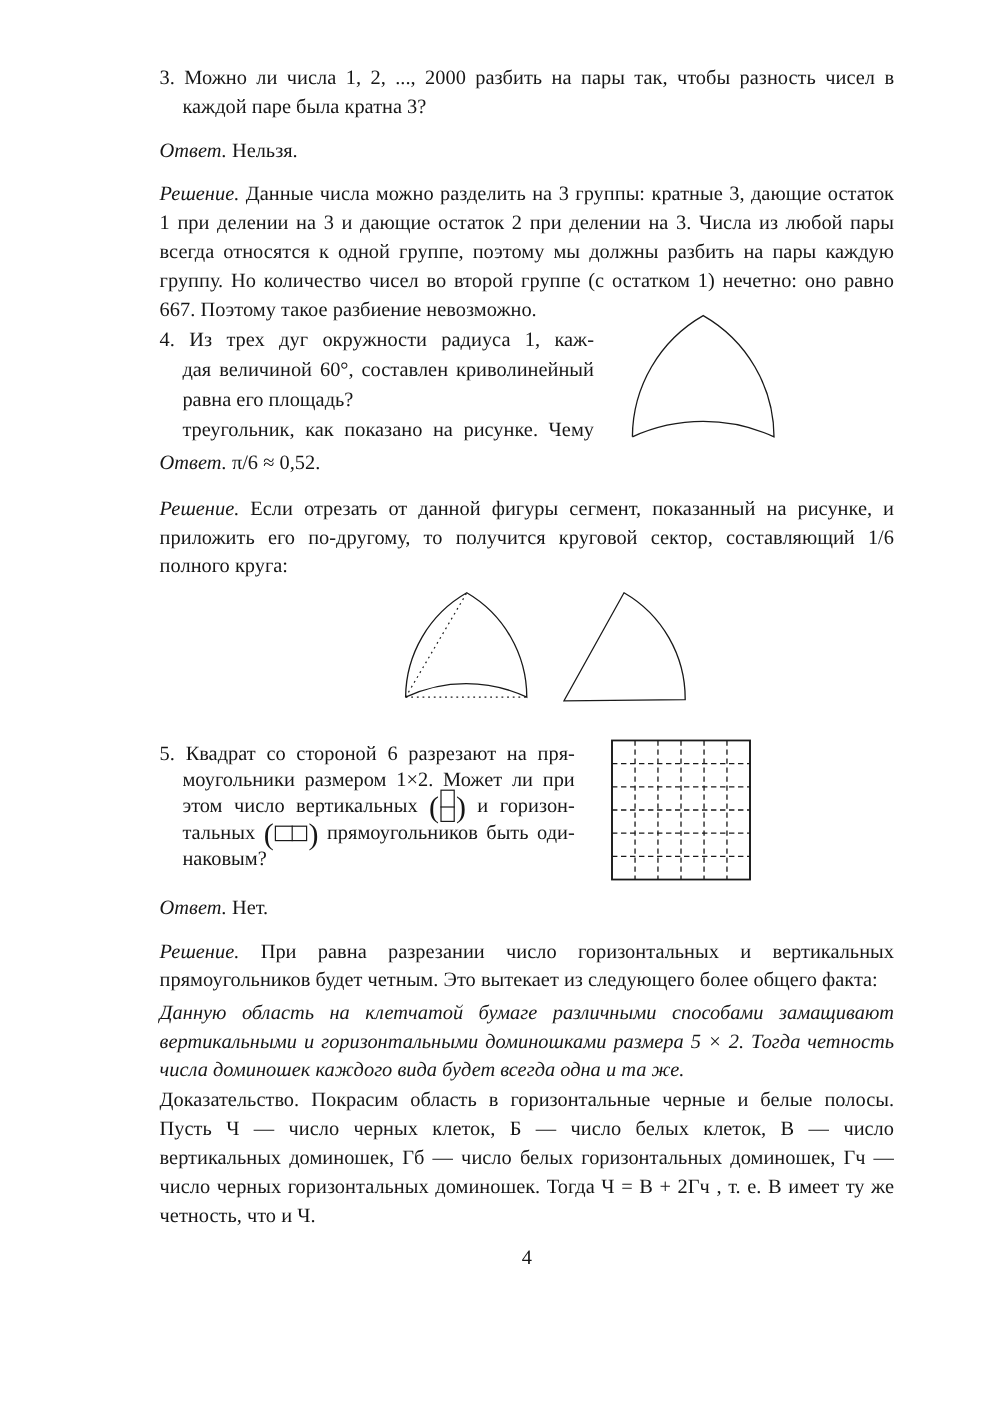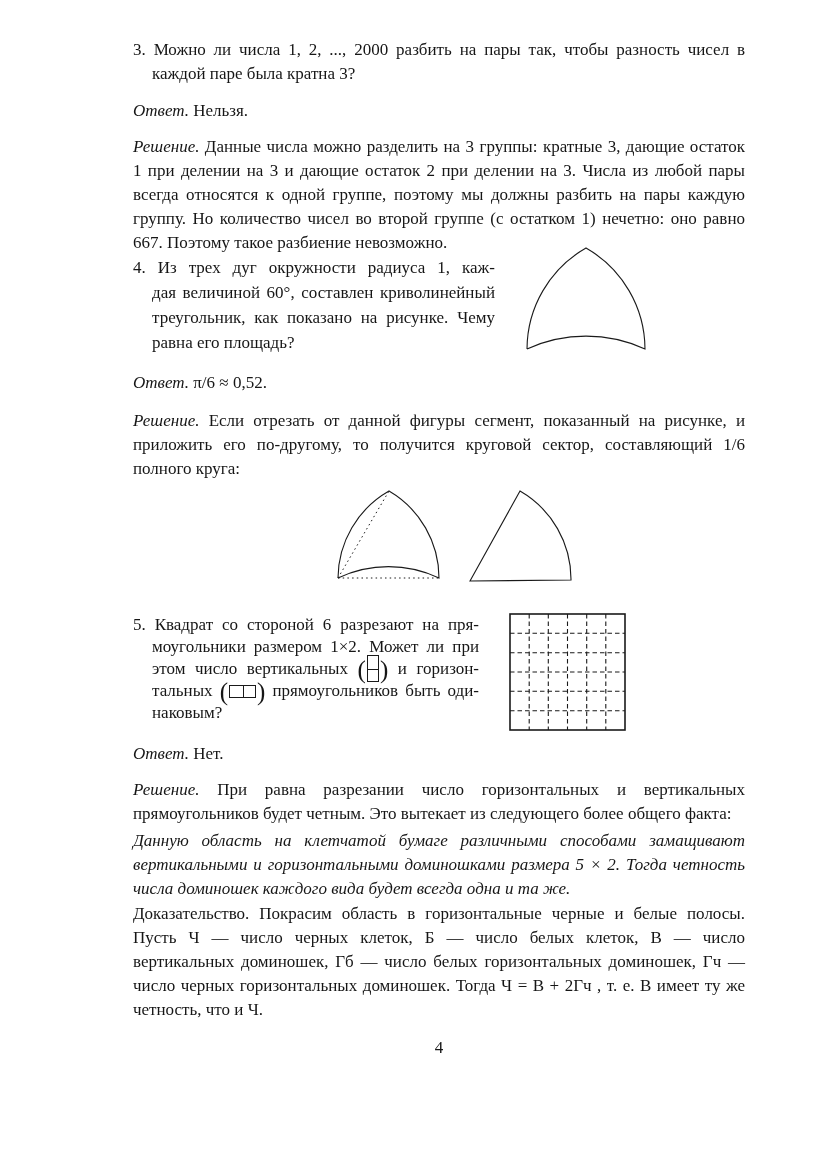--- a/index.html
+++ b/index.html
@@ -1,21 +1,21 @@
 <!DOCTYPE html>
 <html lang="ru"><head>
 <meta charset="utf-8">
 <style>
   html,body { margin:0; padding:0; background:#ffffff; }
   .page {
     position:relative;
     width:828px; height:1170px;
     background:#ffffff;
     box-sizing:border-box;
-    padding:38px 83px 0 133px;
+    padding:53px 83px 0 133px;
     font-family:"Liberation Serif","DejaVu Serif",serif;
     font-size:17px; line-height:24px;
     color:#161616;
     overflow:hidden;
   }
   .para { text-align:justify; margin:0; }
   .hang { padding-left:19px; text-indent:-19px; }
   .ital { font-style:italic; }
   .ital-block { font-style:italic; }
 
@@ -78,29 +78,29 @@
 
   <div class="para" style="margin-top:12px;">
     <span class="ital">Решение.</span>
     <span>Данные числа можно разделить на 3 группы: кратные 3, дающие остаток 1 при делении на 3 и дающие остаток 2 при делении на 3. Числа из любой пары всегда относятся к одной группе, поэтому мы должны разбить на пары каждую группу. Но количество чисел во второй группе (с остатком 1) нечетно: оно равно 667. Поэтому такое разбиение невозможно.</span>
   </div>
 
   <div class="row">
     <div class="qtext p4text">
       <div class="line"><span>4.</span> <span>Из трех дуг окружности радиуса 1, каж-</span></div>
       <div class="line indent">дая величиной 60°, составлен криволинейный</div>
+      <div class="line indent last">равна его площадь?</div>
       <div class="line indent">треугольник, как показано на рисунке. Чему</div>
-      <div class="line indent last">равна его площадь?</div>
     </div>
     <svg class="fig p4fig" width="130" height="112" viewBox="0 0 130 112">
       <path d="M6 106 A117 117 0 0 1 65 5 A117 117 0 0 1 124 106 A142 142 0 0 0 6 106" fill="none" stroke="#1a1a1a" stroke-width="1.1"></path>
     </svg>
   </div>
 
-  <div class="para" style="margin-top:16px;">
+  <div class="para" style="margin-top:4px;">
     <span class="ital">Ответ.</span>
     <span>π/6 ≈ 0,52.</span>
   </div>
 
   <div class="para" style="margin-top:14px;">
     <span class="ital">Решение.</span>
     <span>Если отрезать от данной фигуры сегмент, показанный на рисунке, и приложить его по-другому, то получится круговой сектор, составляющий 1/6 полного круга:</span>
   </div>
 
   <div class="figsrow">

